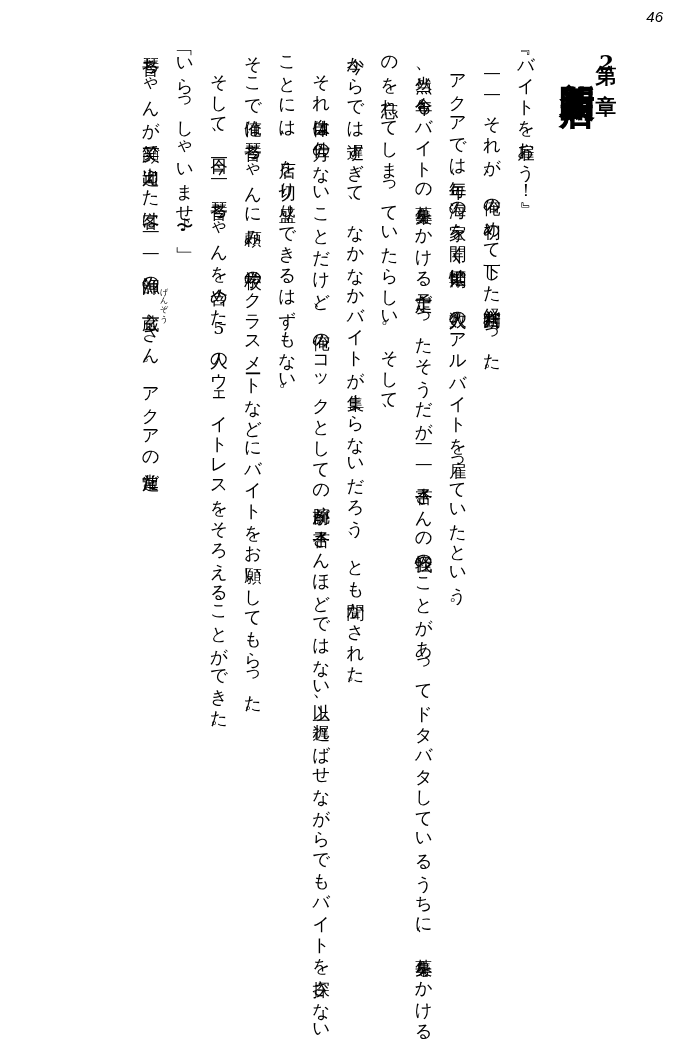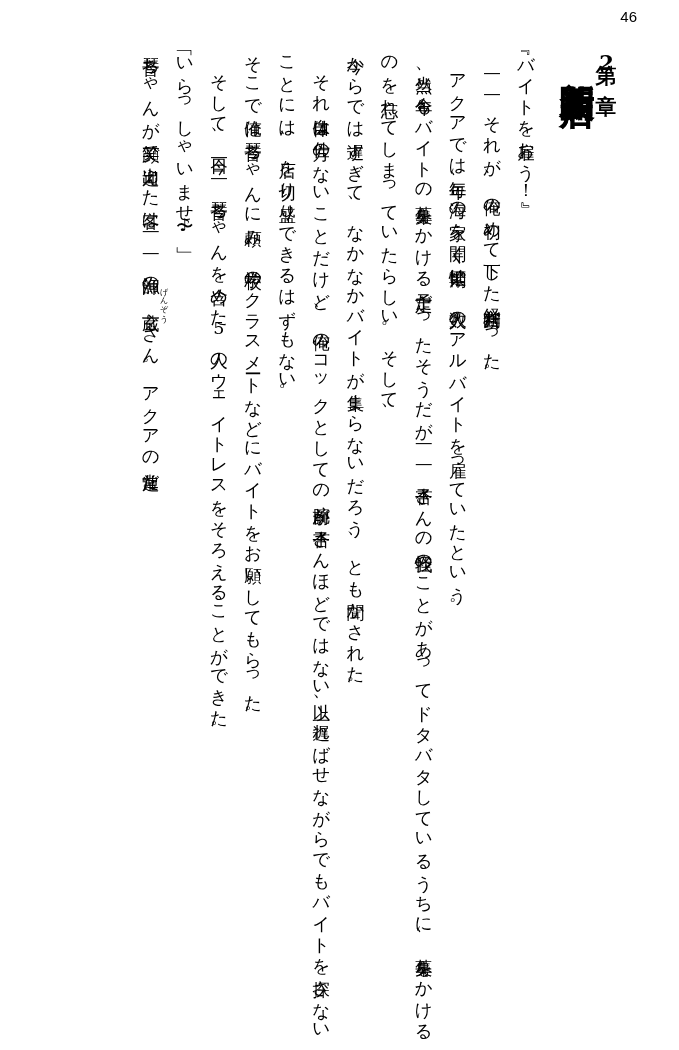--- a/index.html
+++ b/index.html
@@ -13,24 +13,25 @@
     position: relative;
     overflow: hidden;
     font-family: "DejaVu Serif", "Liberation Serif", serif;
     color: #000000;
   }
 
   
   .page-number {
     position: absolute;
     top: 8px;
-    right: 42px;
+    right: 16px;
     font-size: 15px;
     font-family: "Liberation Sans", sans-serif;
     letter-spacing: 0;
+    font-style: italic;
   }
 
   
   .chapter-heading {
     position: absolute;
     top: 48px;
     right: 62px;
     width: 62px;
     writing-mode: vertical-rl;
     text-orientation: upright;

